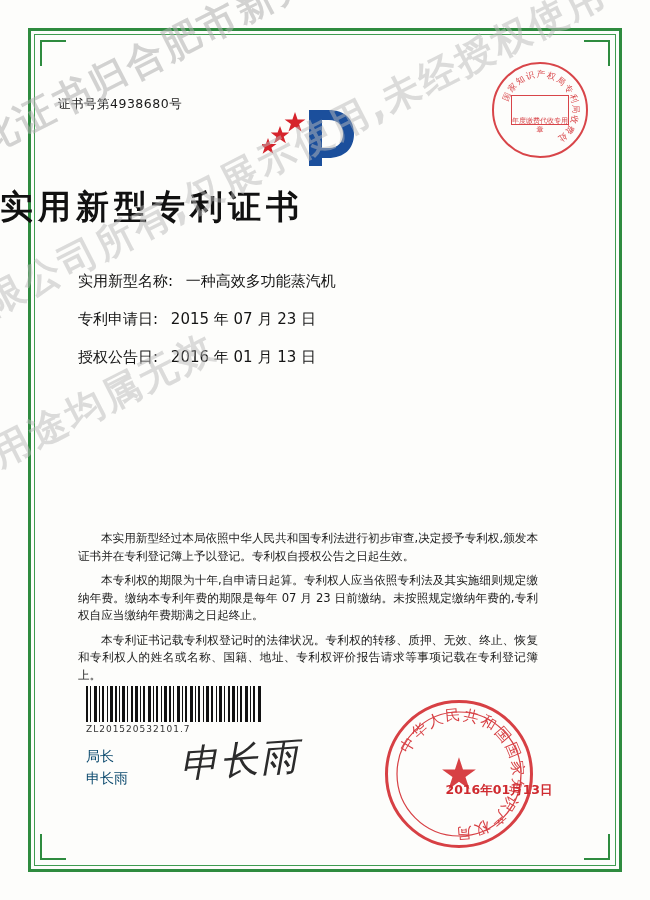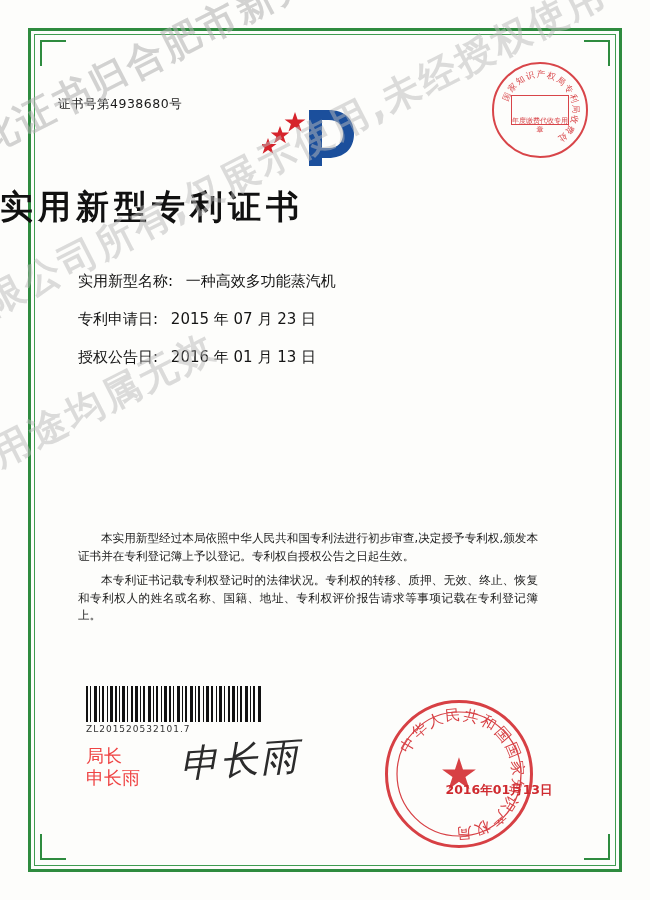--- a/index.html
+++ b/index.html
@@ -120,23 +120,23 @@
     left: 86px; top: 724px;
     font-size: 9px;
     color: #333;
     letter-spacing: 1px;
   }
 
   
   .director {
     position: absolute;
     left: 86px; top: 745px;
-    font-size: 18px;
+    font-size: 14px;
     line-height: 22px;
-    color: #ef4444;
+    color: #0c4a6e;
   }
   .signature {
     position: absolute;
     left: 180px; top: 735px;
     font-size: 38px;
     font-family: "DejaVu Serif", serif;
     color: #2b2b2b;
     transform: rotate(-4deg);
     font-style: italic;
     letter-spacing: 2px;
@@ -268,20 +268,21 @@
       <span class="field-value">2015 年 07 月 23 日</span>
     </div>
     <div class="field-row">
       <span class="field-label">授权公告日:</span>
       <span class="field-value">2016 年 01 月 13 日</span>
     </div>
   </div>
 
   <div class="body-text">
     <p>本实用新型经过本局依照中华人民共和国专利法进行初步审查,决定授予专利权,颁发本证书并在专利登记簿上予以登记。专利权自授权公告之日起生效。</p>
+    <p>本专利权的期限为十年,自申请日起算。专利权人应当依照专利法及其实施细则规定缴纳年费。缴纳本专利年费的期限是每年 07 月 23 日前缴纳。未按照规定缴纳年费的,专利权自应当缴纳年费期满之日起终止。</p>
     <p>本专利证书记载专利权登记时的法律状况。专利权的转移、质押、无效、终止、恢复和专利权人的姓名或名称、国籍、地址、专利权评价报告请求等事项记载在专利登记簿上。</p>
   </div>
 
   <svg class="barcode" viewBox="0 0 178 36">
     <g fill="#111">
       <rect x="0" y="0" width="2" height="36"></rect>
         <rect x="4" y="0" width="1" height="36"></rect>
       <rect x="8" y="0" width="3" height="36"></rect>
         <rect x="13" y="0" width="1" height="36"></rect>
       <rect x="16" y="0" width="2" height="36"></rect>

